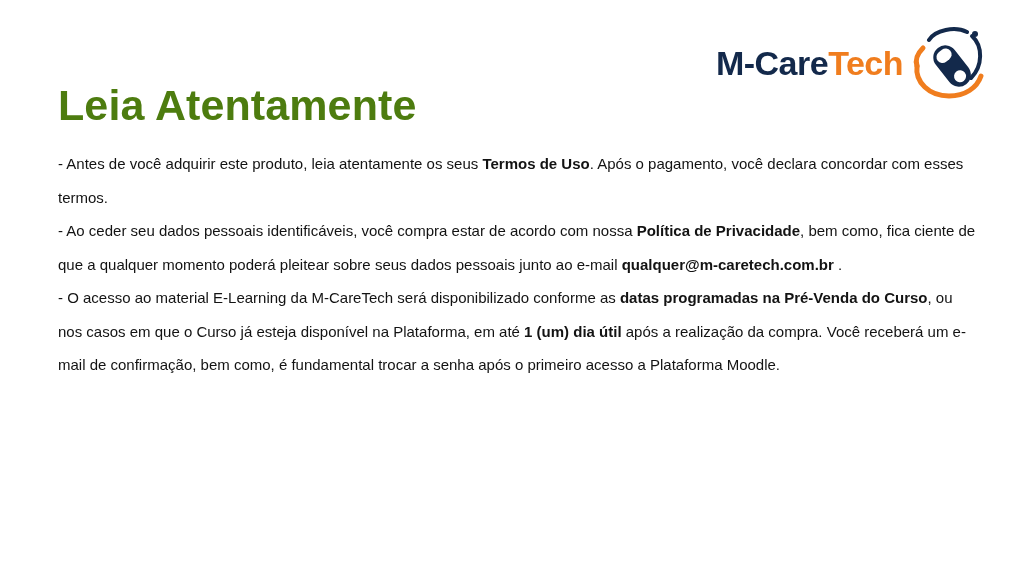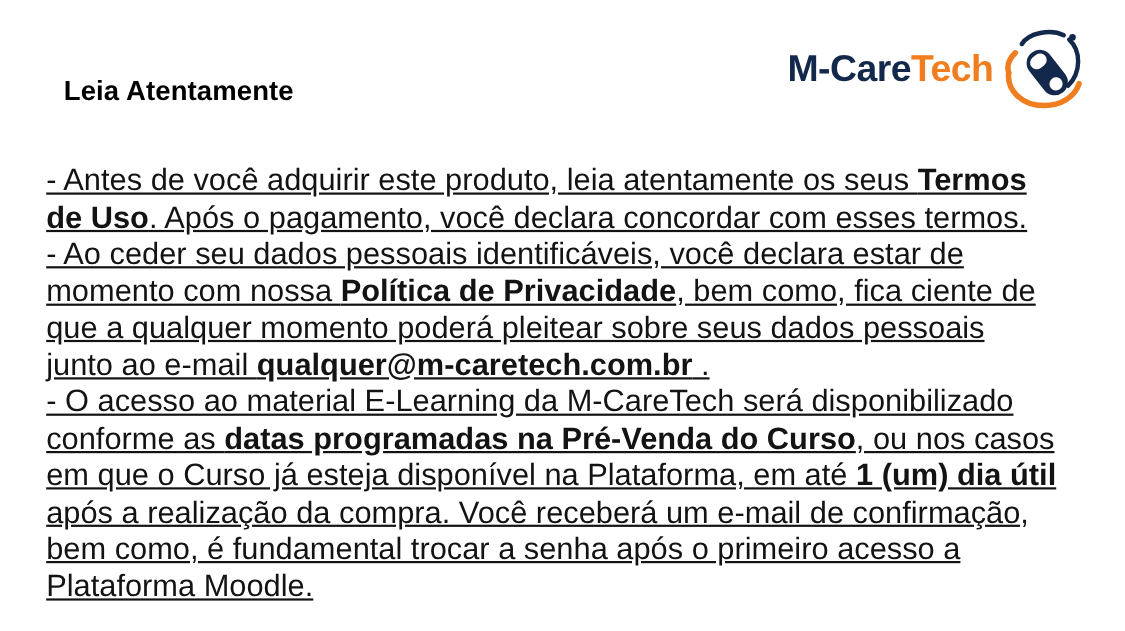--- a/index.html
+++ b/index.html
@@ -45,36 +45,35 @@
     width: 78px;
     height: 74px;
   }
   .logo-mark svg { display: block; }
 
   
   .title {
     position: absolute;
     left: 58px;
     top: 52px;
-    font-size: 25px;
+    font-size: 43px;
     font-weight: bold;
-    color: #000000;
+    color: #4d7c0f;
     letter-spacing: 0.1px;
   }
 
   
   .body-text {
     position: absolute;
-    left: 42px;
+    left: 58px;
     top: 147px;
     width: 920px;
-    font-size: 28px;
+    font-size: 15px;
     line-height: 33.5px;
     color: #131313;
-    text-decoration: underline;
   }
   .body-text p {
     margin: 0;
   }
   .body-text b {
     font-weight: bold;
   }
 </style>
 </head>
 <body>
@@ -104,17 +103,17 @@
 
         <circle cx="66" cy="8" r="3" fill="#13294b"></circle>
       </svg>
     </div>
   </div>
 
   <h1 class="title">Leia Atentamente</h1>
 
   <div class="body-text">
     <p id="p1"><span>- Antes de você adquirir este produto, leia atentamente os seus </span><b>Termos de Uso</b><span>. Após o pagamento, você declara concordar com esses termos.</span></p>
-    <p id="p2"><span>- Ao ceder seu dados pessoais identificáveis, você declara estar de momento com nossa </span><b>Política de Privacidade</b><span>, bem como, fica ciente de que a qualquer momento poderá pleitear sobre seus dados pessoais junto ao e-mail </span><b>qualquer@m-caretech.com.br</b><span> .</span></p>
+    <p id="p2"><span>- Ao ceder seu dados pessoais identificáveis, você compra estar de acordo com nossa </span><b>Política de Privacidade</b><span>, bem como, fica ciente de que a qualquer momento poderá pleitear sobre seus dados pessoais junto ao e-mail </span><b>qualquer@m-caretech.com.br</b><span> .</span></p>
     <p id="p3"><span>- O acesso ao material E-Learning da M-CareTech será disponibilizado conforme as </span><b>datas programadas na Pré-Venda do Curso</b><span>, ou nos casos em que o Curso já esteja disponível na Plataforma, em até </span><b>1 (um) dia útil</b><span> após a realização da compra. Você receberá um e-mail de confirmação, bem como, é fundamental trocar a senha após o primeiro acesso a Plataforma Moodle.</span></p>
   </div>
 
 </div>
 
 </body></html>

